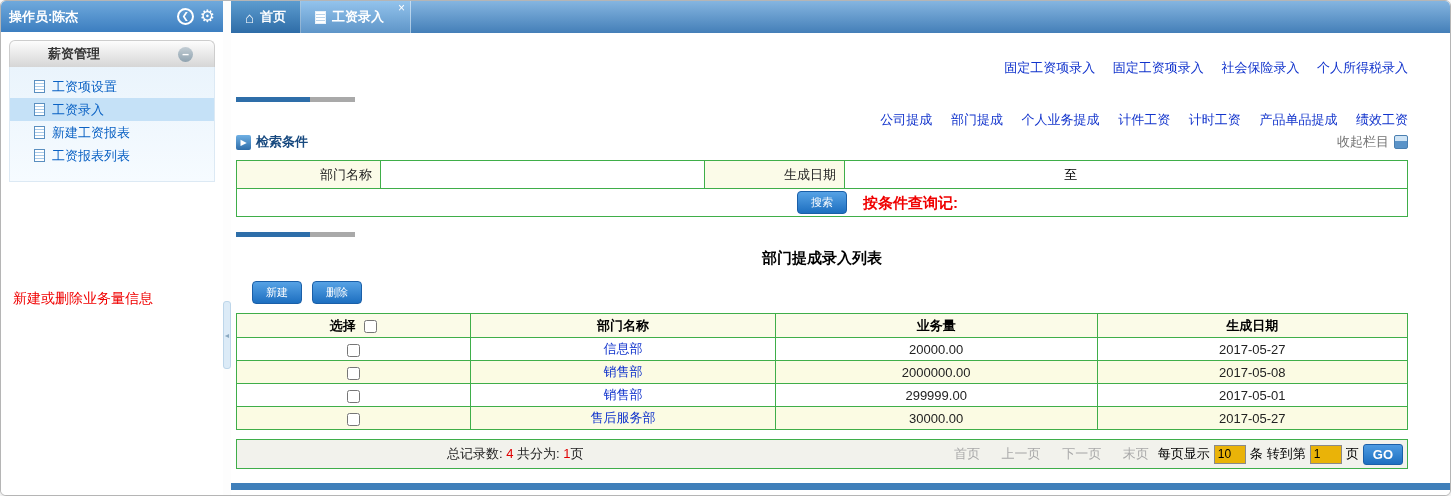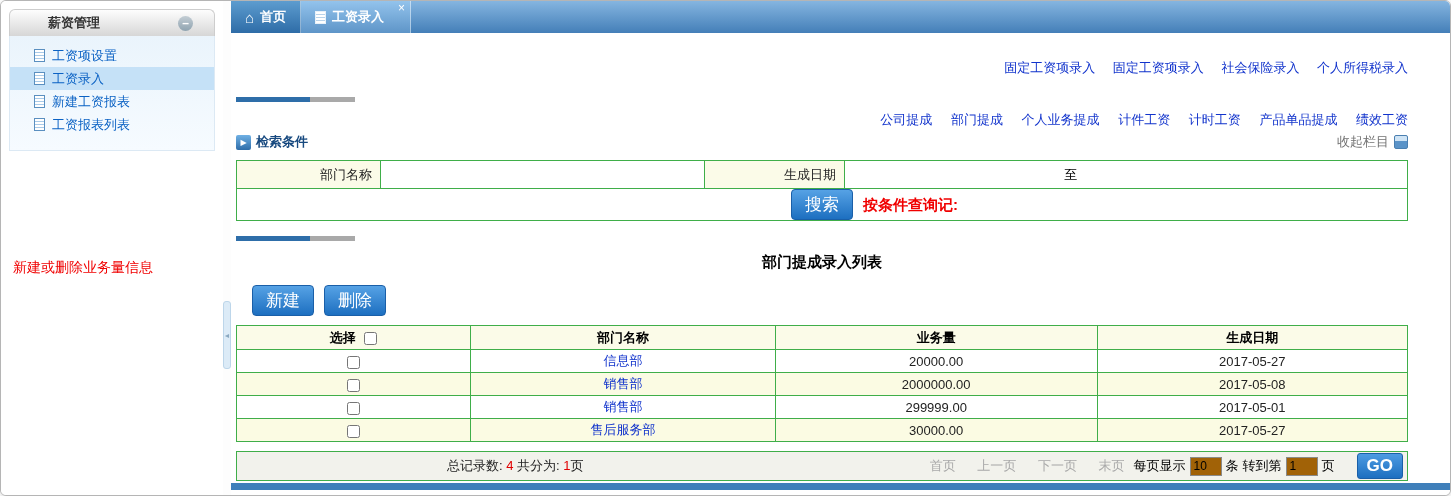--- a/index.html
+++ b/index.html
@@ -133,21 +133,21 @@
   .search-table .lbl { background:#fbfbe8; text-align:right; padding-right:8px; color:#222; }
   .cell-input { border:none; outline:none; width:100%; height:24px; background:transparent; font-size:13px; padding:0 6px; }
   .date-cell { display:flex; align-items:center; }
   .date-cell .cell-input { width:auto; flex:1; }
   .date-cell .to-label { flex:0 0 auto; padding:0 6px; }
   .date-cell .cell-input.second { flex:1.55; }
 
   .btn {
     background:linear-gradient(#56a2e5,#1d6fc0);
     border:1px solid #1a5fa8; border-radius:4px;
-    color:#fff; font-size:17px; padding:3px 13px; cursor:pointer;
+    color:#fff; font-size:11px; padding:3px 13px; cursor:pointer;
     font-family:Liberation Serif, serif;
   }
   .search-row-cell { height:32px; text-align:center; position:relative; }
   .red-note {
     position:absolute; left:53.5%; top:50%; transform:translateY(-50%);
     color:#f00000; font-weight:bold; font-size:15px; white-space:nowrap;
   }
 
   .list-title { text-align:center; font-weight:bold; font-size:15px; margin-top:12px; color:#000; }
   .action-row { margin:13px 0 9px 16px; display:flex; gap:10px; }
@@ -163,36 +163,43 @@
     margin-top:9px; border:1px solid #3fae49; background:#f2f2ec;
     height:30px; display:flex; align-items:center; font-size:13px;
   }
   .footer-left { margin-left:210px; white-space:nowrap; color:#222; }
   .footer-left .red { color:#e00000; }
   .footer-center { flex:1; text-align:right; color:#a9a9a9; }
   .footer-center span { margin:0 9px; cursor:pointer; }
   .footer-right { display:flex; align-items:center; gap:4px; margin-right:4px; white-space:nowrap; }
   .mini-input {
     width:32px; height:19px; border:1px solid #8a8a8a;
-    font-size:12px; padding:1px 3px; background:#a16207; font-family:inherit;
+    font-size:12px; padding:1px 3px; background:#eab308; font-family:inherit;
   }
   .go-btn {
     background:linear-gradient(#4d9be2,#1d6fc0); border:1px solid #1a5fa8;
-    border-radius:3px; color:#fff; font-weight:bold; font-size:17px;
-    padding:2px 9px; cursor:pointer; font-family:inherit;margin-left:18px;
+    border-radius:3px; color:#fff; font-weight:bold; font-size:13px;
+    padding:2px 9px; cursor:pointer; font-family:inherit;
   }
 
   .bottom-bar { position:absolute; left:0; right:0; bottom:5px; height:7px; background:#3f7fba; }
 </style>
 </head>
 <body>
 
 <div class="window">
 
   <aside class="sidebar">
+    <div class="sidebar-topbar">
+      <span>操作员:陈杰</span>
+      <span class="topbar-icons">
+        <span class="circle-icon">❮</span>
+        <span class="gear">⚙</span>
+      </span>
+    </div>
 
     <div class="sidebar-panel">
       <div class="panel-header">
         <span>薪资管理</span>
         <span class="minus-icon">–</span>
       </div>
       <div class="panel-body">
         <div class="menu-item">
           <span class="doc-icon"></span>
           <span>工资项设置</span>

